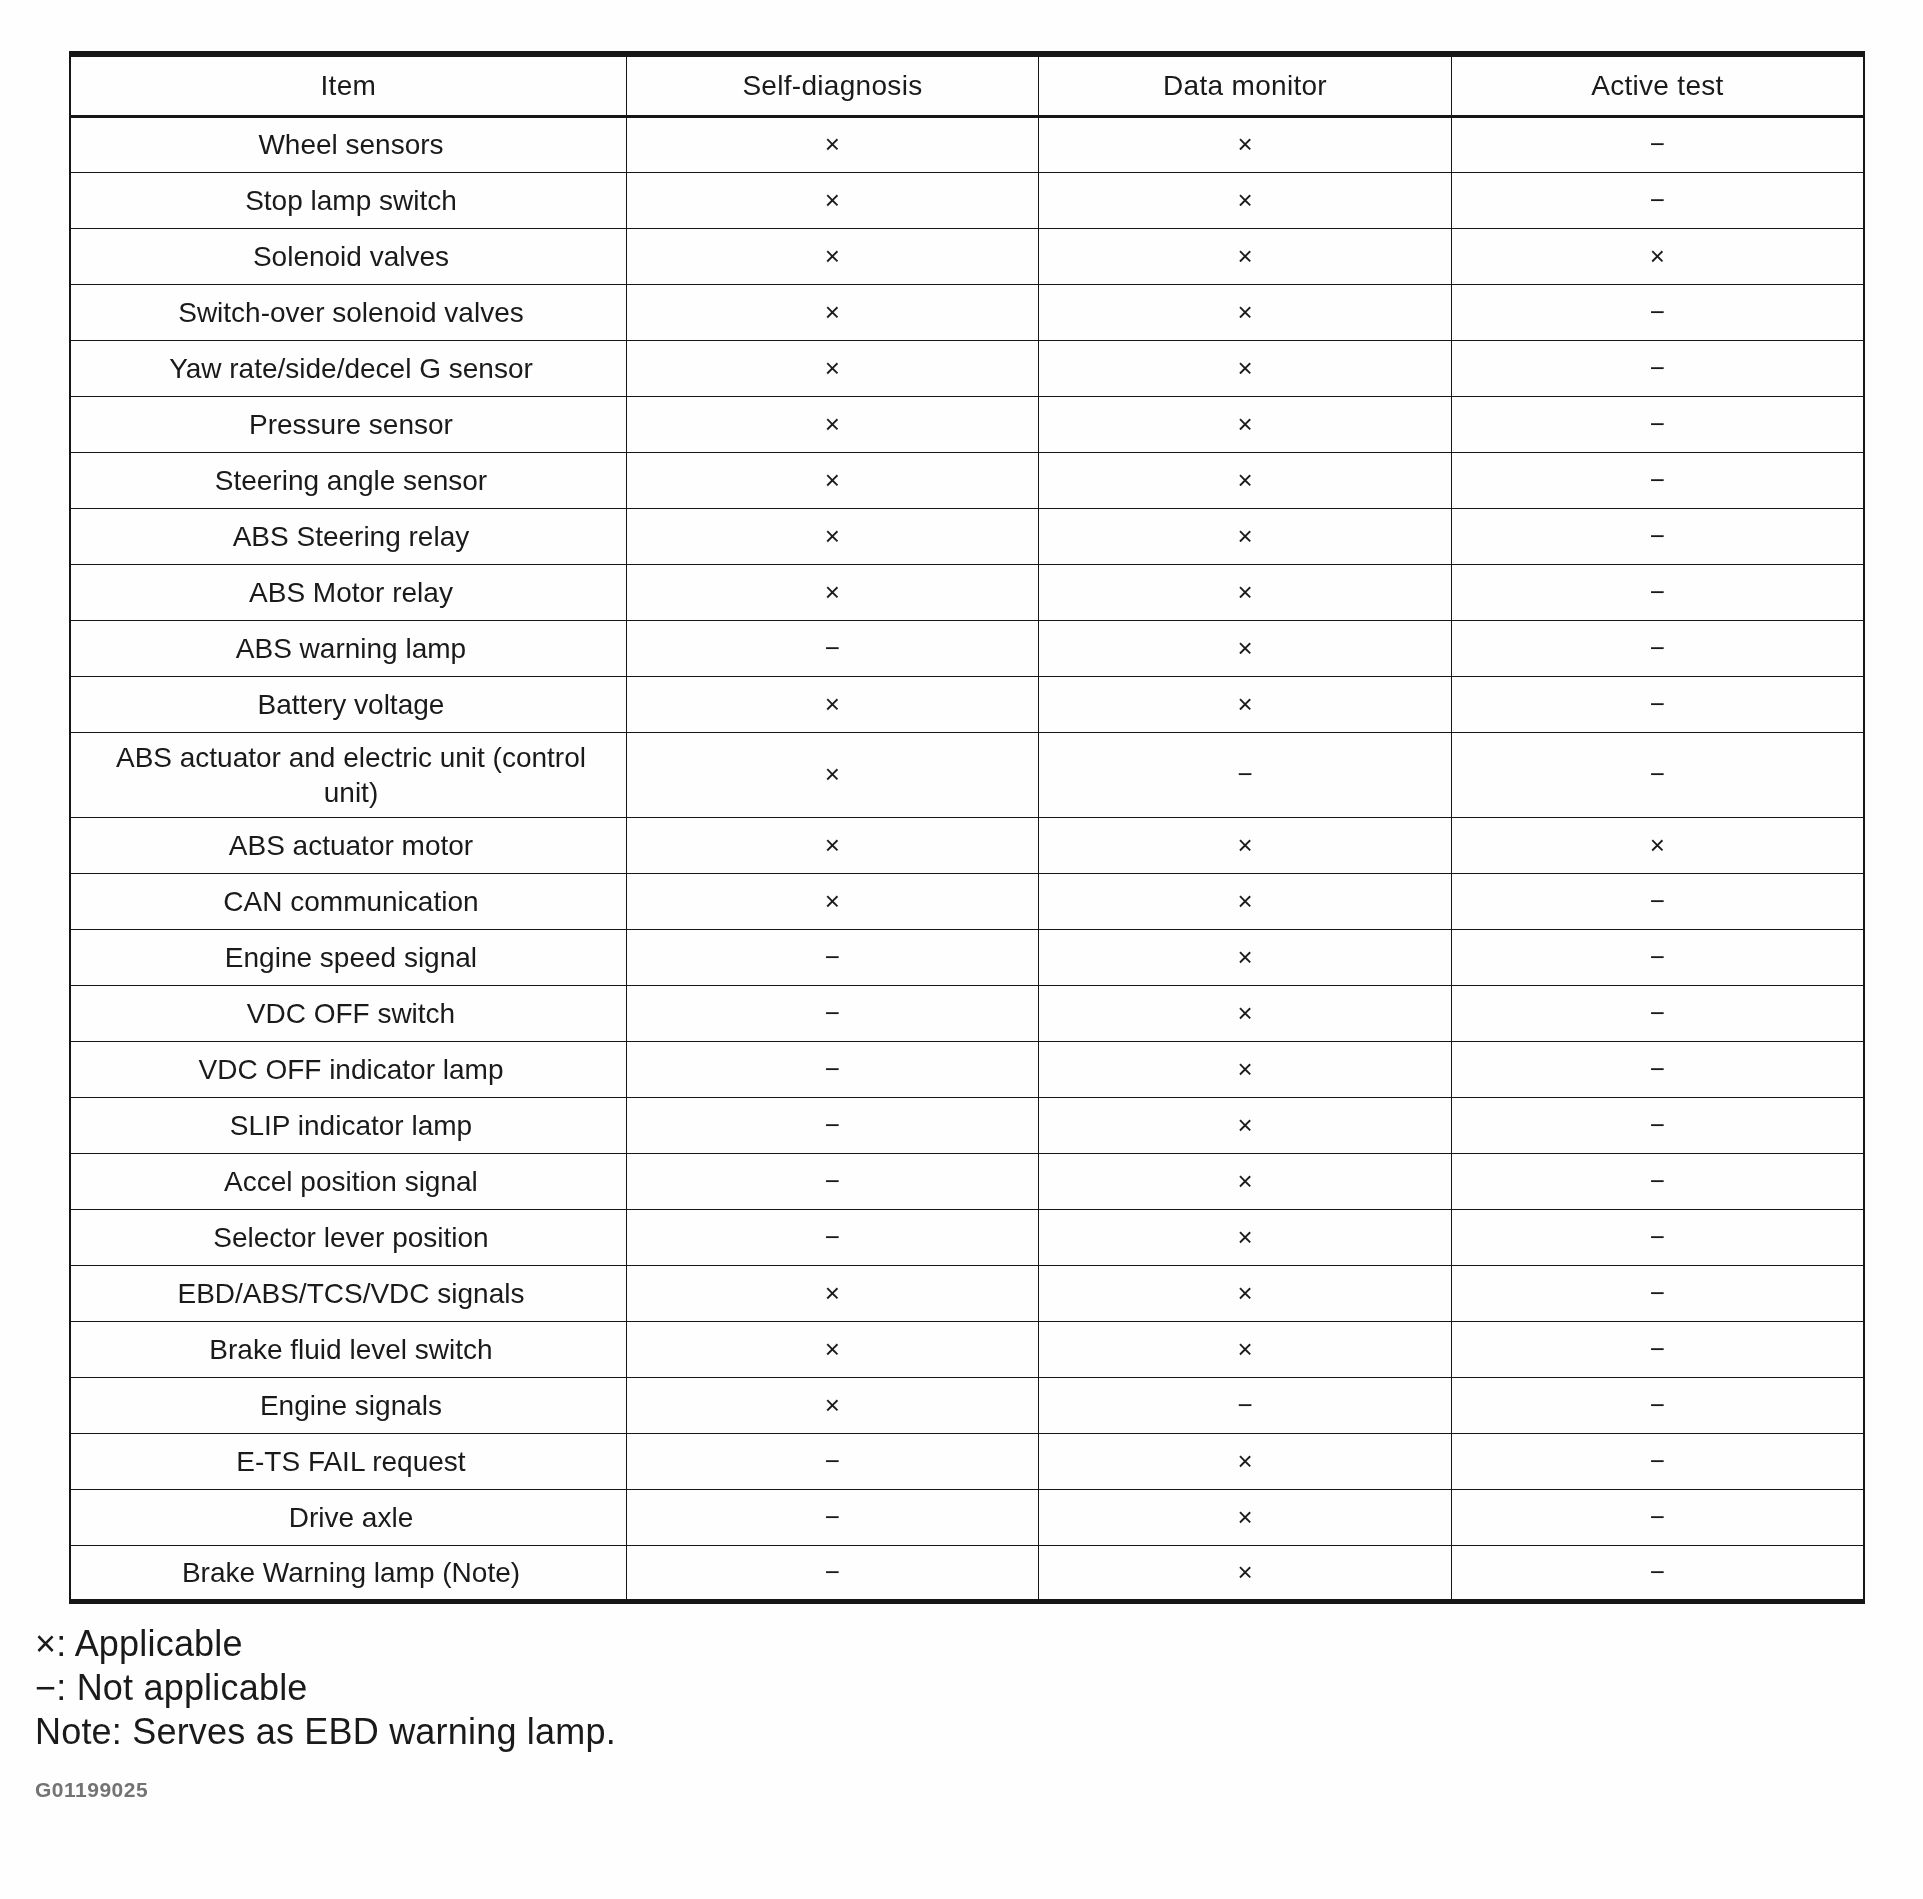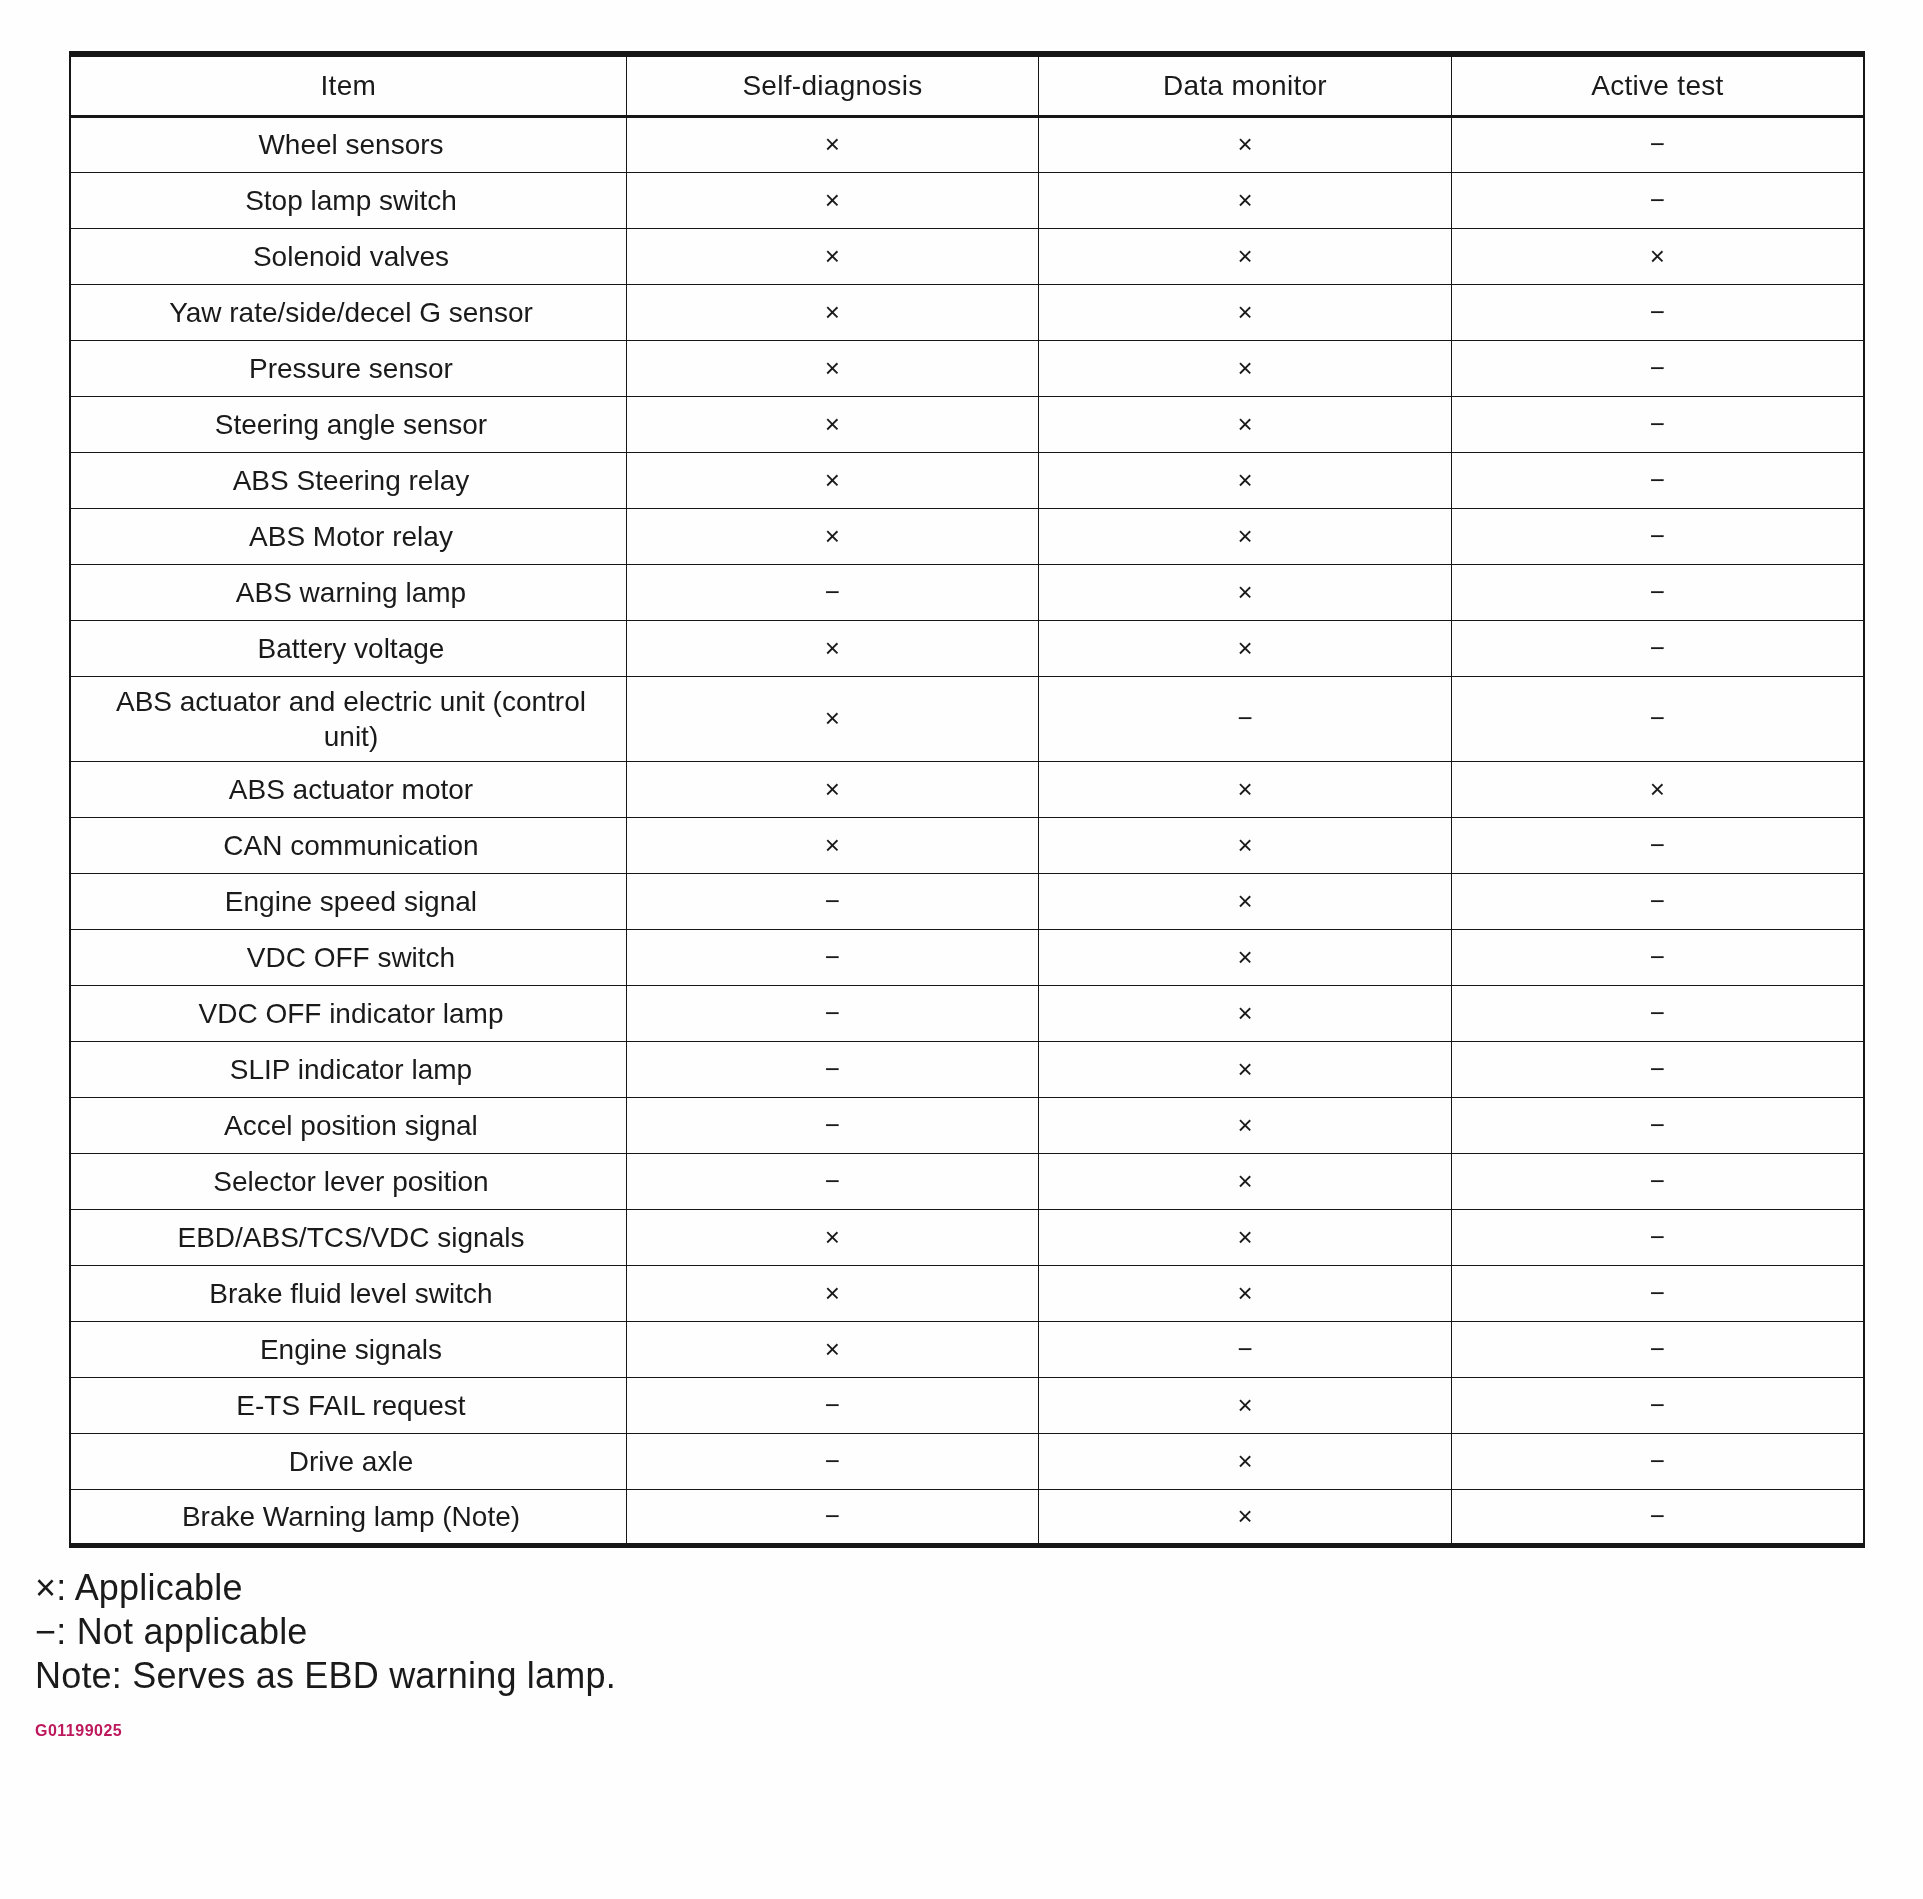--- a/index.html
+++ b/index.html
@@ -56,23 +56,23 @@
     font-size: 26px;
   }
   .legend {
     margin-top: 18px;
     font-size: 36px;
     line-height: 44px;
     letter-spacing: 0.2px;
   }
   .figure-id {
     margin-top: 23.6px;
-    font-size: 16px;
+    font-size: 21px;
     font-weight: 700;
-    color: #be185d;
+    color: #737373;
     letter-spacing: 0.5px;
   }
 </style>
 </head>
 <body>
 
 <div class="page">
 
   <table class="diag-table">
     <colgroup>
@@ -105,20 +105,26 @@
           <td class="cell-mark">−</td>
         </tr>
 
         <tr>
           <td class="cell-item">Solenoid valves</td>
           <td class="cell-mark">×</td>
           <td class="cell-mark">×</td>
           <td class="cell-mark">×</td>
         </tr>
 
+        <tr>
+          <td class="cell-item">Switch-over solenoid valves</td>
+          <td class="cell-mark">×</td>
+          <td class="cell-mark">×</td>
+          <td class="cell-mark">−</td>
+        </tr>
 
         <tr>
           <td class="cell-item">Yaw rate/side/decel G sensor</td>
           <td class="cell-mark">×</td>
           <td class="cell-mark">×</td>
           <td class="cell-mark">−</td>
         </tr>
 
         <tr>
           <td class="cell-item">Pressure sensor</td>

